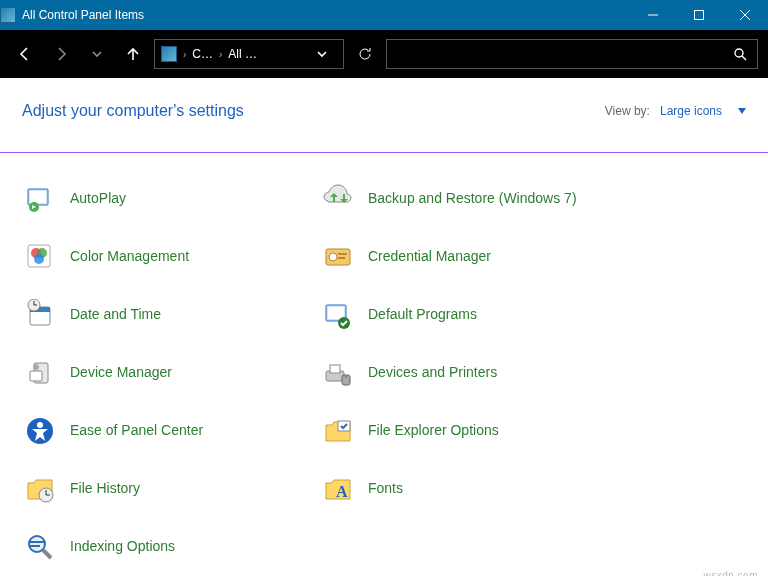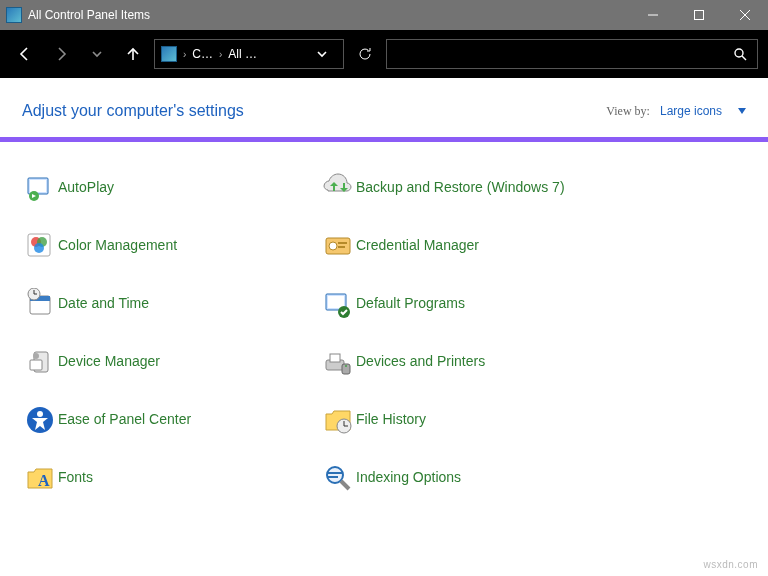--- a/index.html
+++ b/index.html
@@ -1,19 +1,19 @@
 <!DOCTYPE html>
 <html><head>
 <meta charset="utf-8">
 <style>
   * { box-sizing: border-box; margin: 0; padding: 0; }
   body { font-family: "Segoe UI", Tahoma, sans-serif; font-size: 13px; background: #fff; color: #000; width: 768px; height: 576px; overflow: hidden; }
 
   
-  .titlebar { height: 30px; background: #737373; color: #fff; display: flex; align-items: center; justify-content: space-between; padding-left: 6px; }
+  .titlebar { height: 30px; background: #0369a1; color: #fff; display: flex; align-items: center; justify-content: space-between; }
   .titlebar-left { display: flex; align-items: center; gap: 6px; }
   .titlebar-icon { width: 16px; height: 16px; background: linear-gradient(135deg,#2a7ab9,#5dbcd2); display: inline-block; border:1px solid #1b5d8a; }
   .titlebar-title { font-size: 12px; }
   .winbtns { display: flex; }
   .winbtn { width: 46px; height: 30px; display: flex; align-items: center; justify-content: center; cursor: pointer; }
   .winbtn svg { stroke: #fff; stroke-width: 1; fill: none; }
 
   
   .navbar { height: 48px; background: #000; display: flex; align-items: center; padding: 0 10px; gap: 6px; }
   .navbtn { width: 30px; height: 30px; display:flex; align-items:center; justify-content:center; cursor:pointer;}
@@ -22,31 +22,31 @@
   .addrbox { height:30px; border:1px solid #555; background:#000; display:flex; align-items:center; padding:0 6px; gap:6px; min-width:190px;}
   .addr-icon { width:16px; height:16px; background:linear-gradient(135deg,#2a7ab9,#5dbcd2); border:1px solid #1b5d8a;}
   .crumb { color:#fff; font-size:12px; white-space:nowrap;}
   .crumb-sep { color:#aaa; font-size:10px;}
   .addr-drop { margin-left:auto; }
   .refreshbtn { width:30px; height:30px; display:flex; align-items:center; justify-content:center; cursor:pointer;}
   .searchbox { flex:1; height:30px; border:1px solid #555; background:#000; display:flex; align-items:center; justify-content:flex-end; padding:0 10px;}
   .searchbox svg { stroke:#fff; stroke-width:1.4; fill:none; }
 
   
-  .content-hdr { display:flex; align-items:center; justify-content:space-between; padding:24px 22px 17px 22px; border-bottom:5px solid #8b5cf6;}
+  .content-hdr { display:flex; align-items:center; justify-content:space-between; padding:24px 22px 32px 22px; border-bottom:1px solid #8b5cf6;}
   .content-title { color:#1e62bf; font-size:16px; }
   .viewby { display:flex; align-items:center; gap:10px; font-size:12px;}
-  .viewby-label { color:#666;font-family:Liberation Serif, serif; }
+  .viewby-label { color:#666; }
   .viewby-sel { color:#1e62bf; cursor:pointer; display:flex; align-items:center; gap:16px;}
   .viewby-sel svg { fill:#1e62bf; }
 
   
   .content-scroll { height: calc(576px - 30px - 48px - 64px); overflow-y:auto; position:relative;}
   .grid { display:grid; grid-template-columns: 1fr 1fr; column-gap: 20px; row-gap: 22px; padding: 28px 22px 20px 22px; max-width: 620px;}
-  .cp-item { display:flex; align-items:center; cursor:pointer; }
+  .cp-item { display:flex; align-items:center; gap:12px; cursor:pointer; }
   .cp-icon { width:36px; height:36px; display:flex; align-items:center; justify-content:center; flex-shrink:0;}
   .cp-icon svg { width:32px; height:32px; }
   .cp-label { color:#2e7d32; font-size:14px; line-height:1.25; }
 
   
   .content-scroll::-webkit-scrollbar { width:14px; }
   .content-scroll::-webkit-scrollbar-thumb { background:#ccc; }
 
   .watermark { position:absolute; bottom:6px; right:10px; color:#bbb; font-size:10px; letter-spacing:.5px;}
 </style>
@@ -212,20 +212,28 @@
         <span class="cp-icon">
           <svg viewBox="0 0 32 32">
             <use href="#ic-ease"></use>
           </svg>
         </span>
         <span class="cp-label">Ease of Panel Center</span>
       </div>
       <div class="cp-item">
         <span class="cp-icon">
           <svg viewBox="0 0 32 32">
+            <use href="#ic-fileopt"></use>
+          </svg>
+        </span>
+        <span class="cp-label">File Explorer Options</span>
+      </div>
+      <div class="cp-item">
+        <span class="cp-icon">
+          <svg viewBox="0 0 32 32">
             <use href="#ic-filehist"></use>
           </svg>
         </span>
         <span class="cp-label">File History</span>
       </div>
       <div class="cp-item">
         <span class="cp-icon">
           <svg viewBox="0 0 32 32">
             <use href="#ic-fonts"></use>
           </svg>

